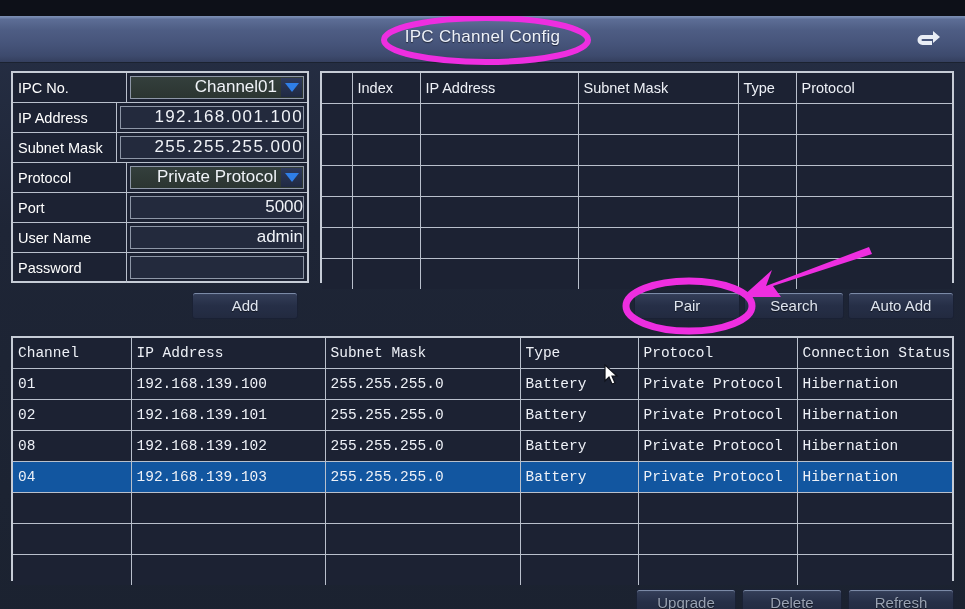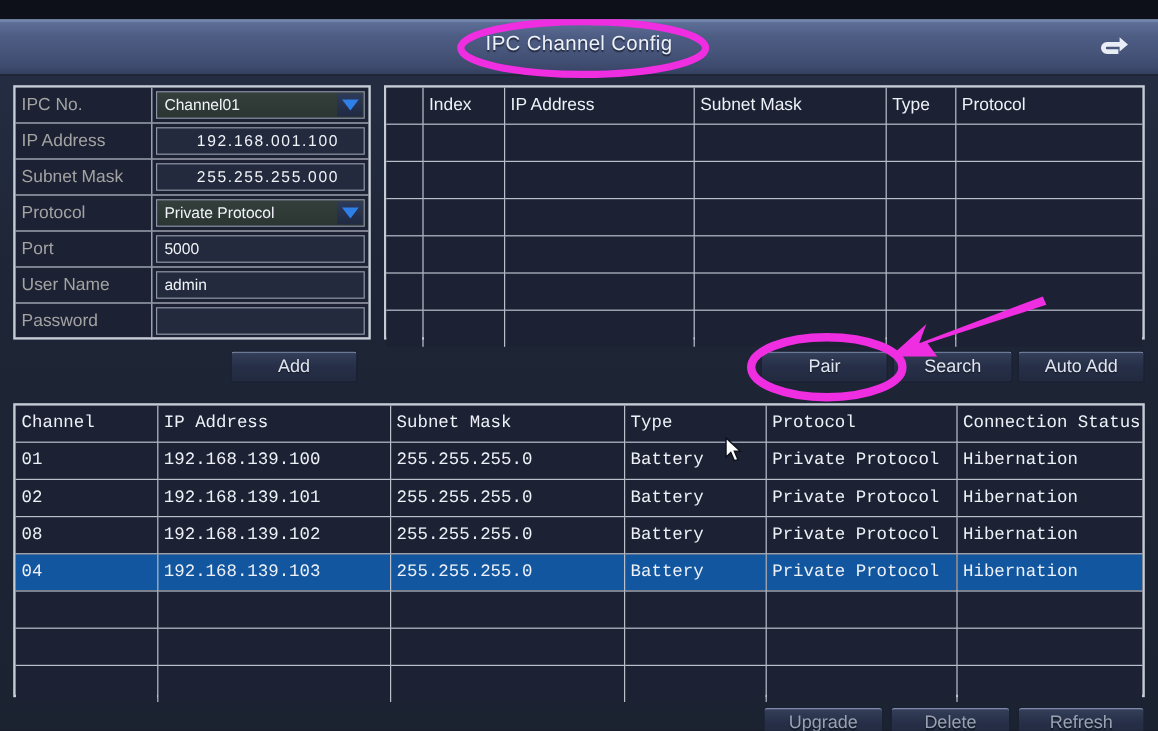--- a/index.html
+++ b/index.html
@@ -61,38 +61,39 @@
     box-sizing: border-box;
     display: flex; align-items: stretch;
   }
   .frow:last-child { border-bottom: none; }
   .flabel {
     width: 114px;
     border-right: 1px solid #b9c0cc;
     box-sizing: border-box;
     display: flex; align-items: center;
     padding-left: 5px;
-    font-size: 14.5px; color: #a3a3a3;
+    font-size: 14.5px; color: #ffffff;
   }
   .fvalwrap {
     flex: 1;
     display: flex; align-items: center;
     padding: 2px 3px 3px 3px;
     box-sizing: border-box;
   }
   .finput {
     flex: 1; height: 23px;
     background: #232a3d;
     border: 1px solid #8d96a6;
     box-sizing: border-box;
     display: flex; align-items: center;
     padding-left: 6px;
-    font-size: 13px; color: #f0f3f8;
+    font-size: 17px; color: #f0f3f8;
     position: relative;
     cursor: text;
+    justify-content: flex-end;
   }
   .finput.sel {
     background: linear-gradient(180deg,#343f3c 0%,#2b3531 100%);
     padding-right: 26px;
   }
   .caret-btn {
     position: absolute; right: 1px; top: 1px;
     width: 21px; height: 19px;
     background: linear-gradient(180deg,#2e3a5c,#1f2942);
     display: flex; align-items: center; justify-content: center;

